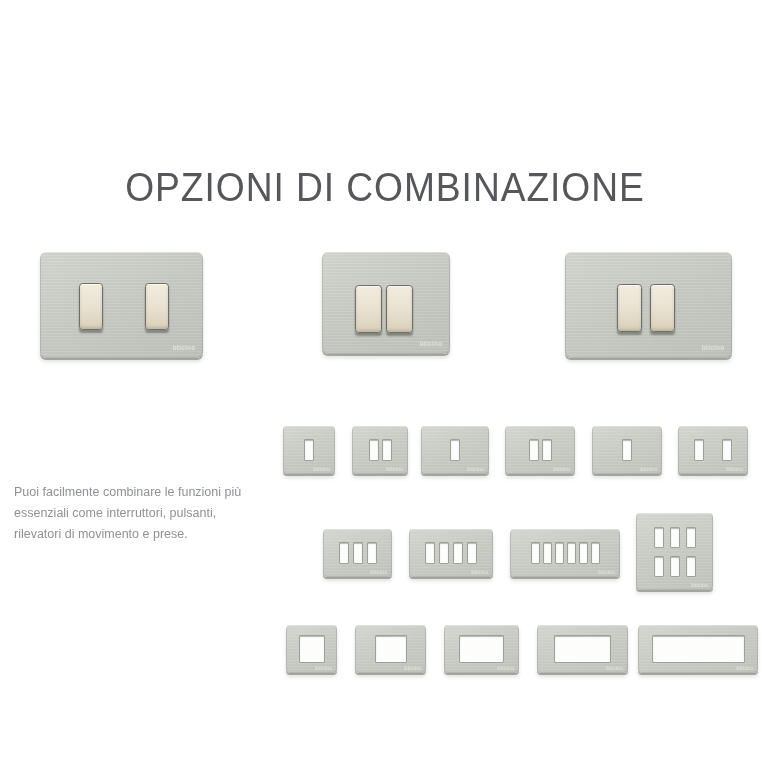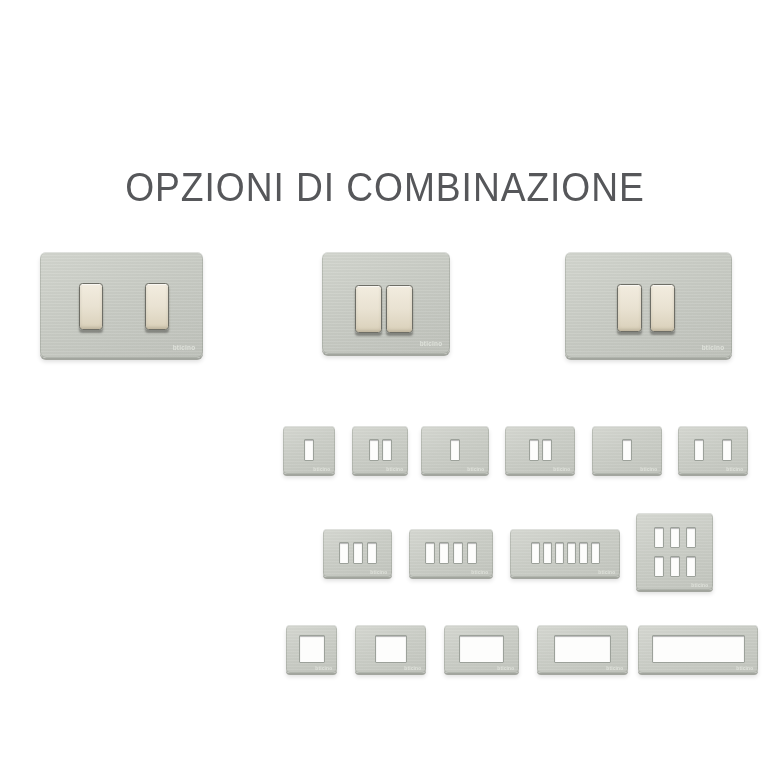--- a/index.html
+++ b/index.html
@@ -53,20 +53,23 @@
     pointer-events:none;}
   .plate-large .brand{right:8px;bottom:6px;transform:scale(.8);}
 </style>
 </head>
 <body>
 
 <div id="page">
   <h1 class="page-title">OPZIONI DI COMBINAZIONE</h1>
 
   <div class="intro">
+    <p>Puoi facilmente combinare le funzioni più
+essenziali come interruttori, pulsanti,
+rilevatori di movimento e prese.</p>
   </div>
 
   <div>
       <div class="plate plate-large" style="left: 40px; top: 207px; width: 163px; height: 106px;">
         <div class="rocker" style="left: 39px; top: 31px; width: 24px; height: 47px;"></div>
         <div class="rocker" style="left: 105px; top: 31px; width: 24px; height: 47px;"></div>
         <span class="brand">bticino</span>
       </div>
       <div class="plate plate-large" style="left: 322px; top: 207px; width: 128px; height: 102px;">
         <div class="rocker" style="left: 33px; top: 33px; width: 27px; height: 48px;"></div>

